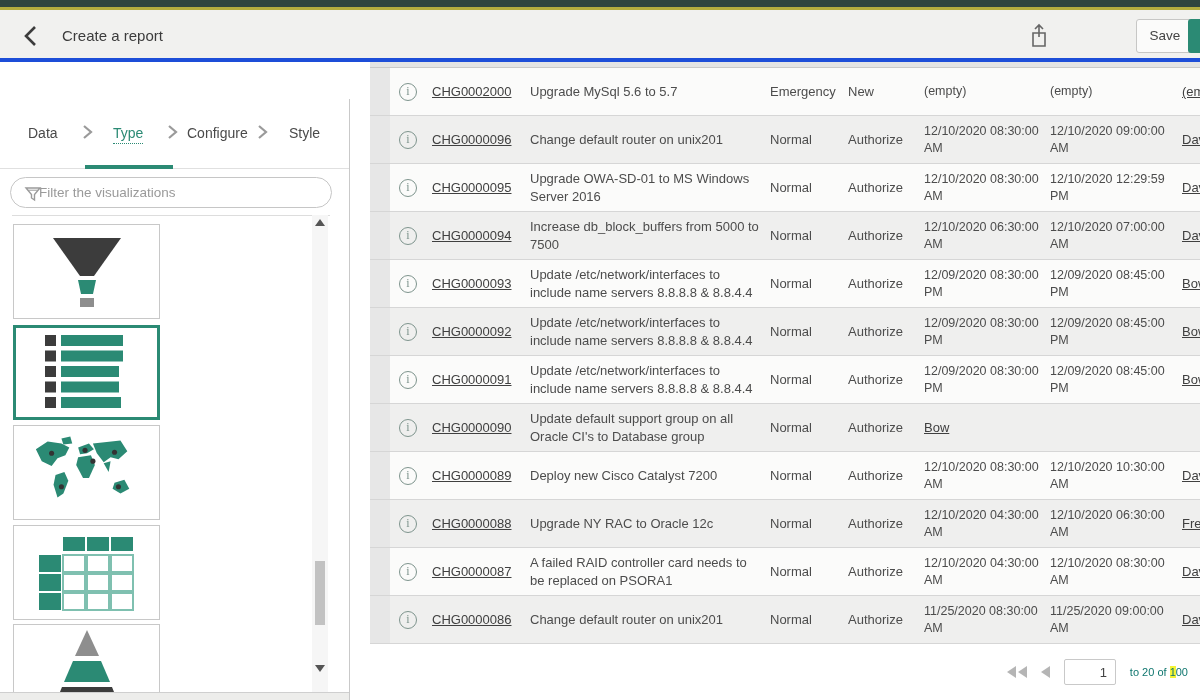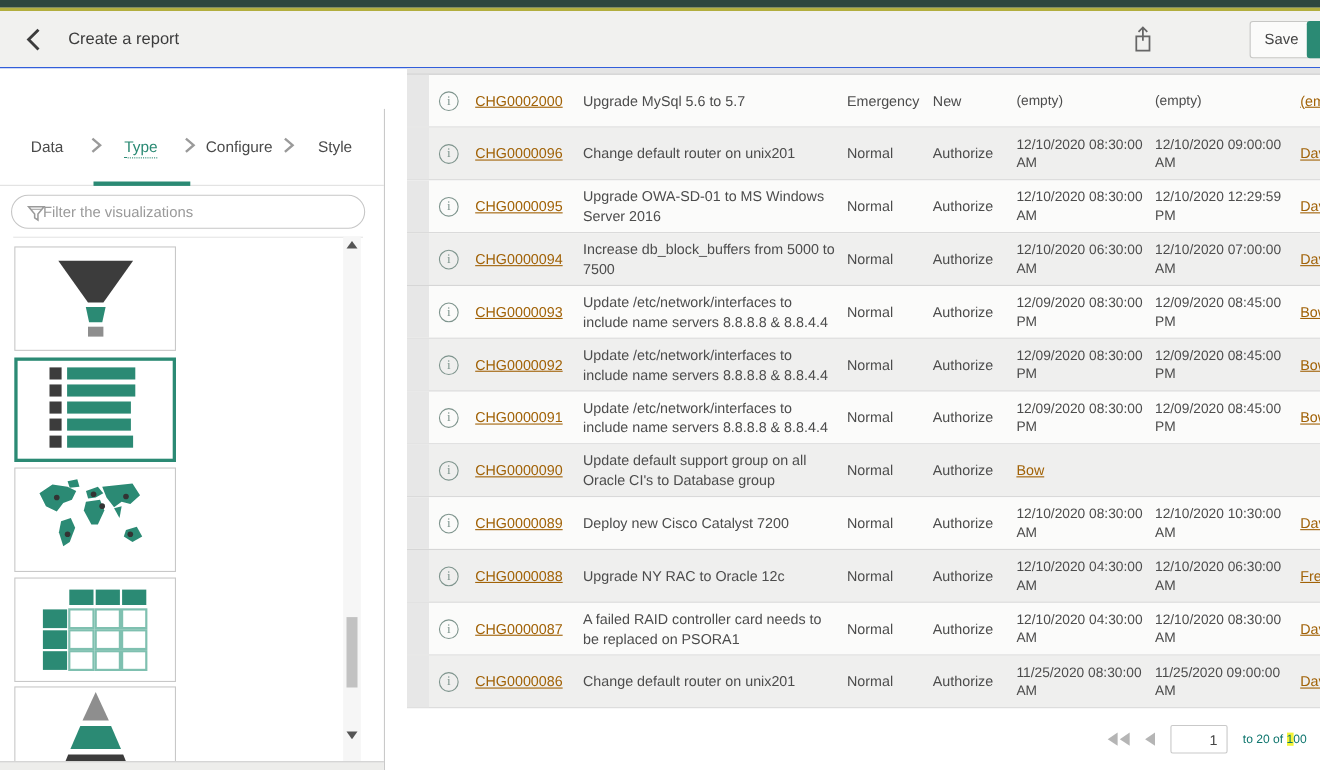--- a/index.html
+++ b/index.html
@@ -5,21 +5,21 @@
   * { margin:0; padding:0; box-sizing:border-box; }
   html,body { width:1200px; height:700px; overflow:hidden; background:#ffffff;
               font-family:"Liberation Sans", sans-serif; }
 
   
   .topstrip  { position:absolute; left:0; top:0; width:1200px; height:7px; background:#2e463e; }
   .topaccent { position:absolute; left:0; top:7px; width:1200px; height:3px; background:#b2ae3e; }
 
   
   .appbar { position:absolute; left:0; top:10px; width:1200px; height:52px;
-            background:#f1f1ef; border-bottom:1px solid #1d4ed8; }
+            background:#f1f1ef; border-bottom:4px solid #1d4ed8; }
   .back-ic { position:absolute; left:22px; top:15px; cursor:pointer; }
   .app-title { position:absolute; left:62px; top:0; height:52px; line-height:52px;
                font-size:15px; color:#3c3c3c; }
   .share-ic { position:absolute; left:1028px; top:13px; cursor:pointer; }
   .save-btn { position:absolute; left:1136px; top:9px; height:34px; display:flex;
               border:1px solid #c7c7c5; border-radius:3px; background:#fbfbfa; overflow:hidden; }
   .save-main { width:57px; text-align:center; line-height:32px; font-size:13.5px; color:#444;
                border-right:1px solid #d5d5d3; cursor:pointer; }
   .save-caret { width:34px; text-align:center; line-height:31px; font-size:10px; color:#555; cursor:pointer; }
   .edge-btn { position:absolute; right:0; top:9px; width:12px; height:34px; background:#2b8a74;
@@ -70,21 +70,21 @@
   .tbl { position:absolute; left:370px; top:68px; width:830px; }
   .row { display:grid; grid-template-columns:20px 36px 98px 240px 78px 76px 126px 132px 1fr;
          height:48px; border-bottom:1px solid #d6d6d6; align-items:center; }
   .row.odd  { background:#fbfbfa; }
   .row.even { background:#efefee; }
   .c-gutter { background:#e7e7e7; height:100%; }
   .c-icon { display:flex; align-items:center; justify-content:center; }
   .info-icon { width:18px; height:18px; border:1.5px solid #7e948d; border-radius:50%;
                color:#7e948d; font-family:"Liberation Serif", serif; font-size:12px;
                display:flex; align-items:center; justify-content:center; cursor:pointer; }
-  .c-num a, .c-asgn a { color:#a16207; text-decoration:underline; font-size:13px; cursor:pointer; }
+  .c-num a, .c-asgn a { color:#404040; text-decoration:underline; font-size:13px; cursor:pointer; }
   .cell { font-size:13px; color:#4c4c4c; padding-left:6px; line-height:1.35; }
   .c-date { font-size:12.5px; padding-right:4px; }
   .c-asgn { white-space:nowrap; overflow:hidden; }
 
   
   .pagebar { position:absolute; left:370px; top:644px; width:830px; height:56px; background:#fff;
              display:flex; align-items:center; justify-content:flex-end; gap:14px; padding-right:12px; }
   .pg-ic { display:flex; gap:2px; cursor:pointer; }
   .tri-l { width:0; height:0; border-top:6px solid transparent; border-bottom:6px solid transparent;
            border-right:9px solid #b5b5b5; }

